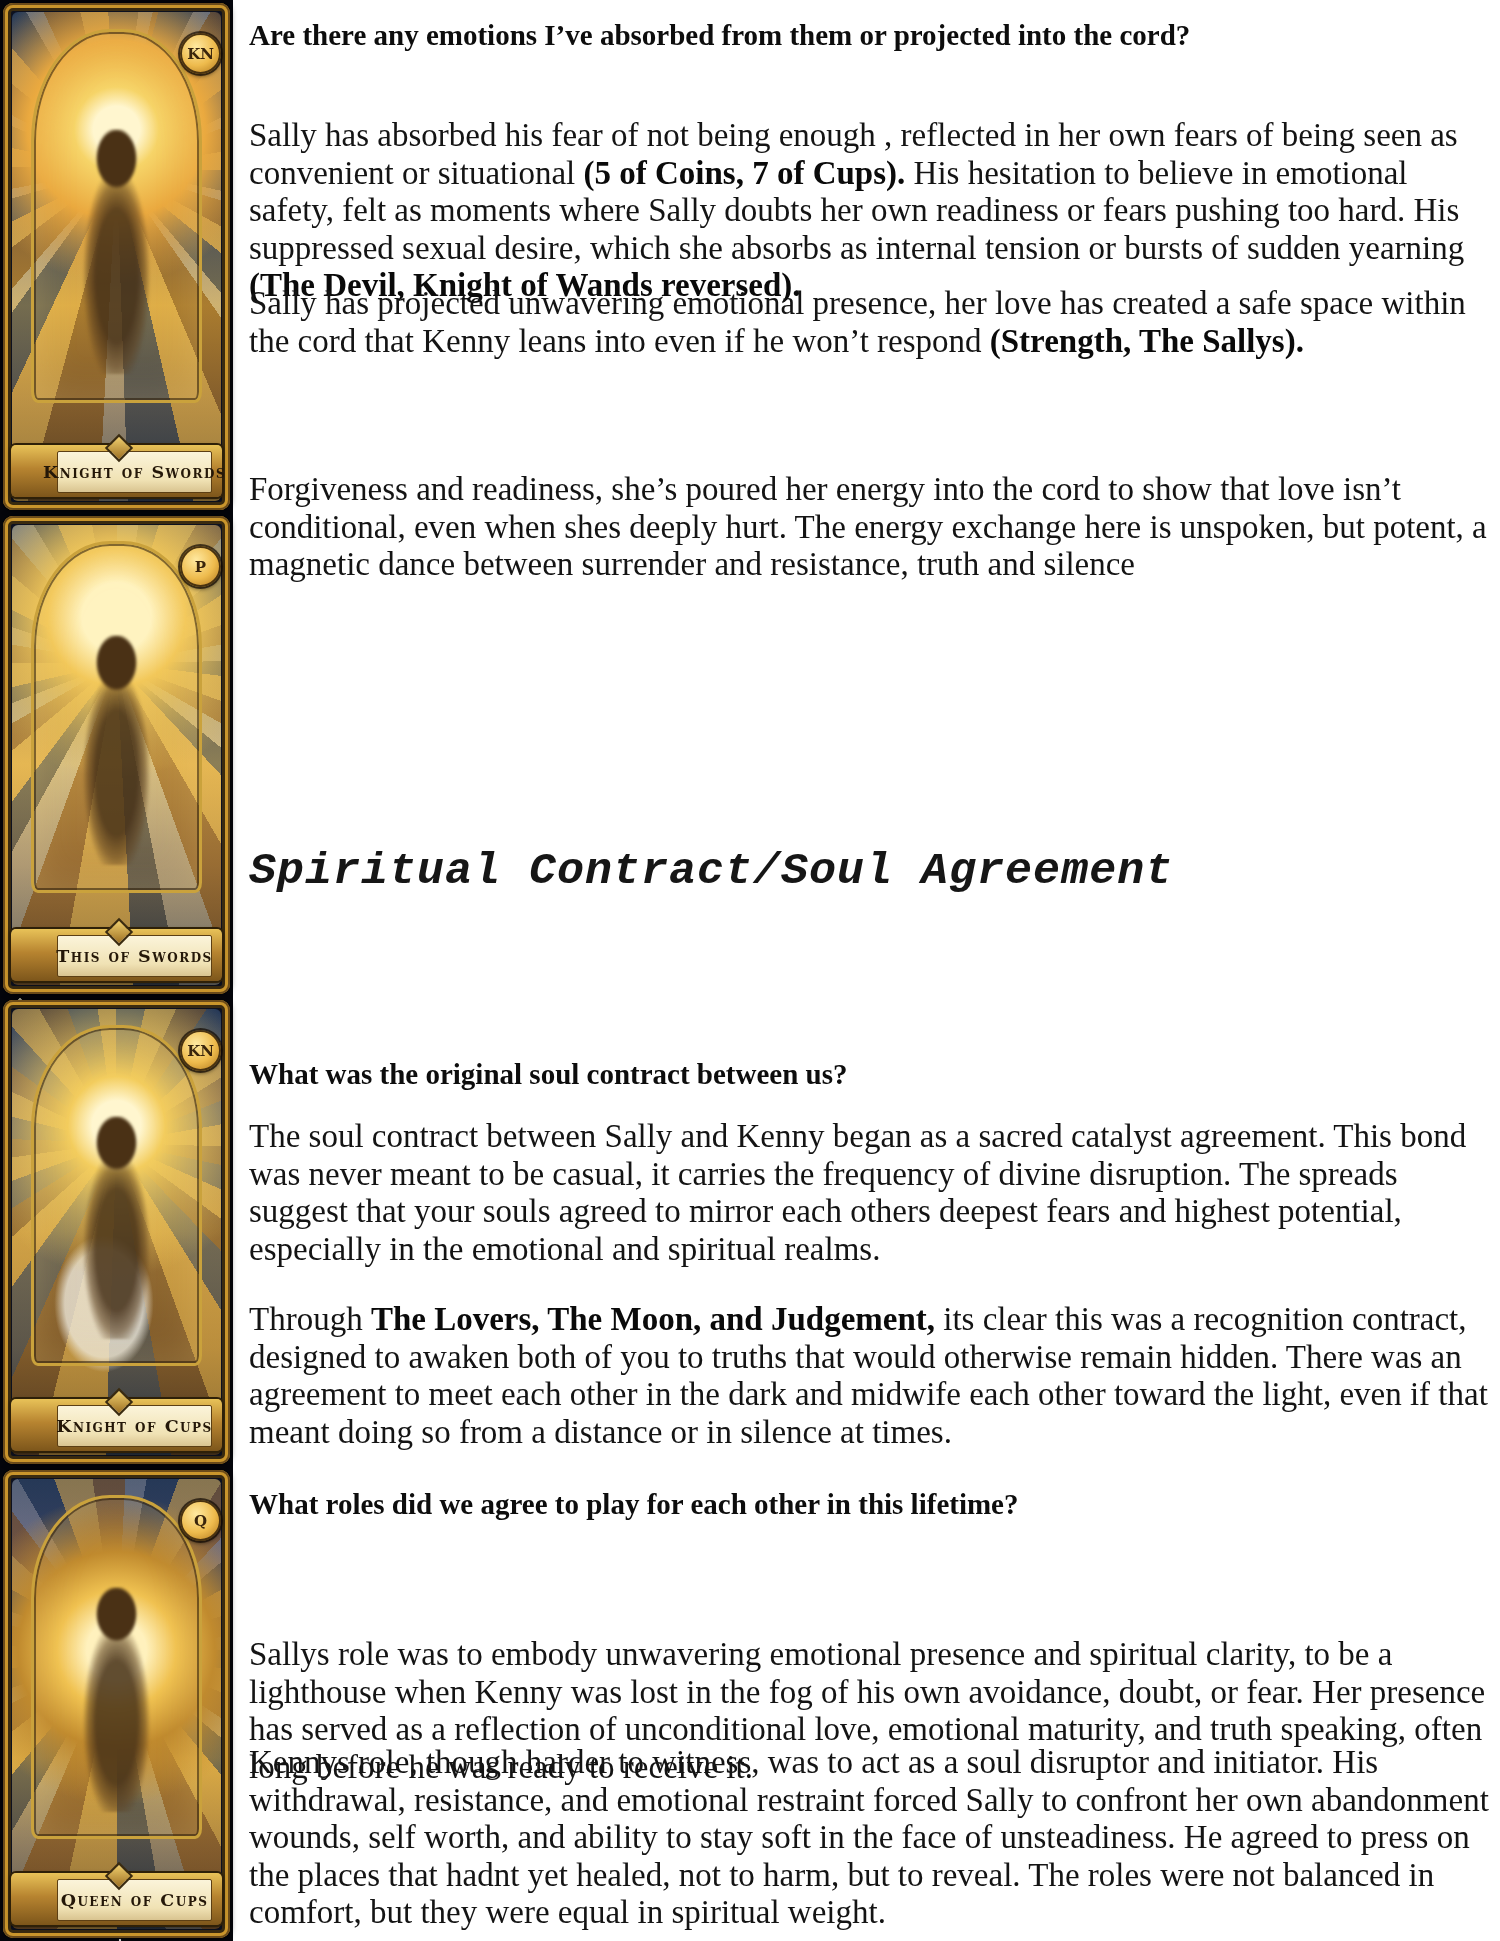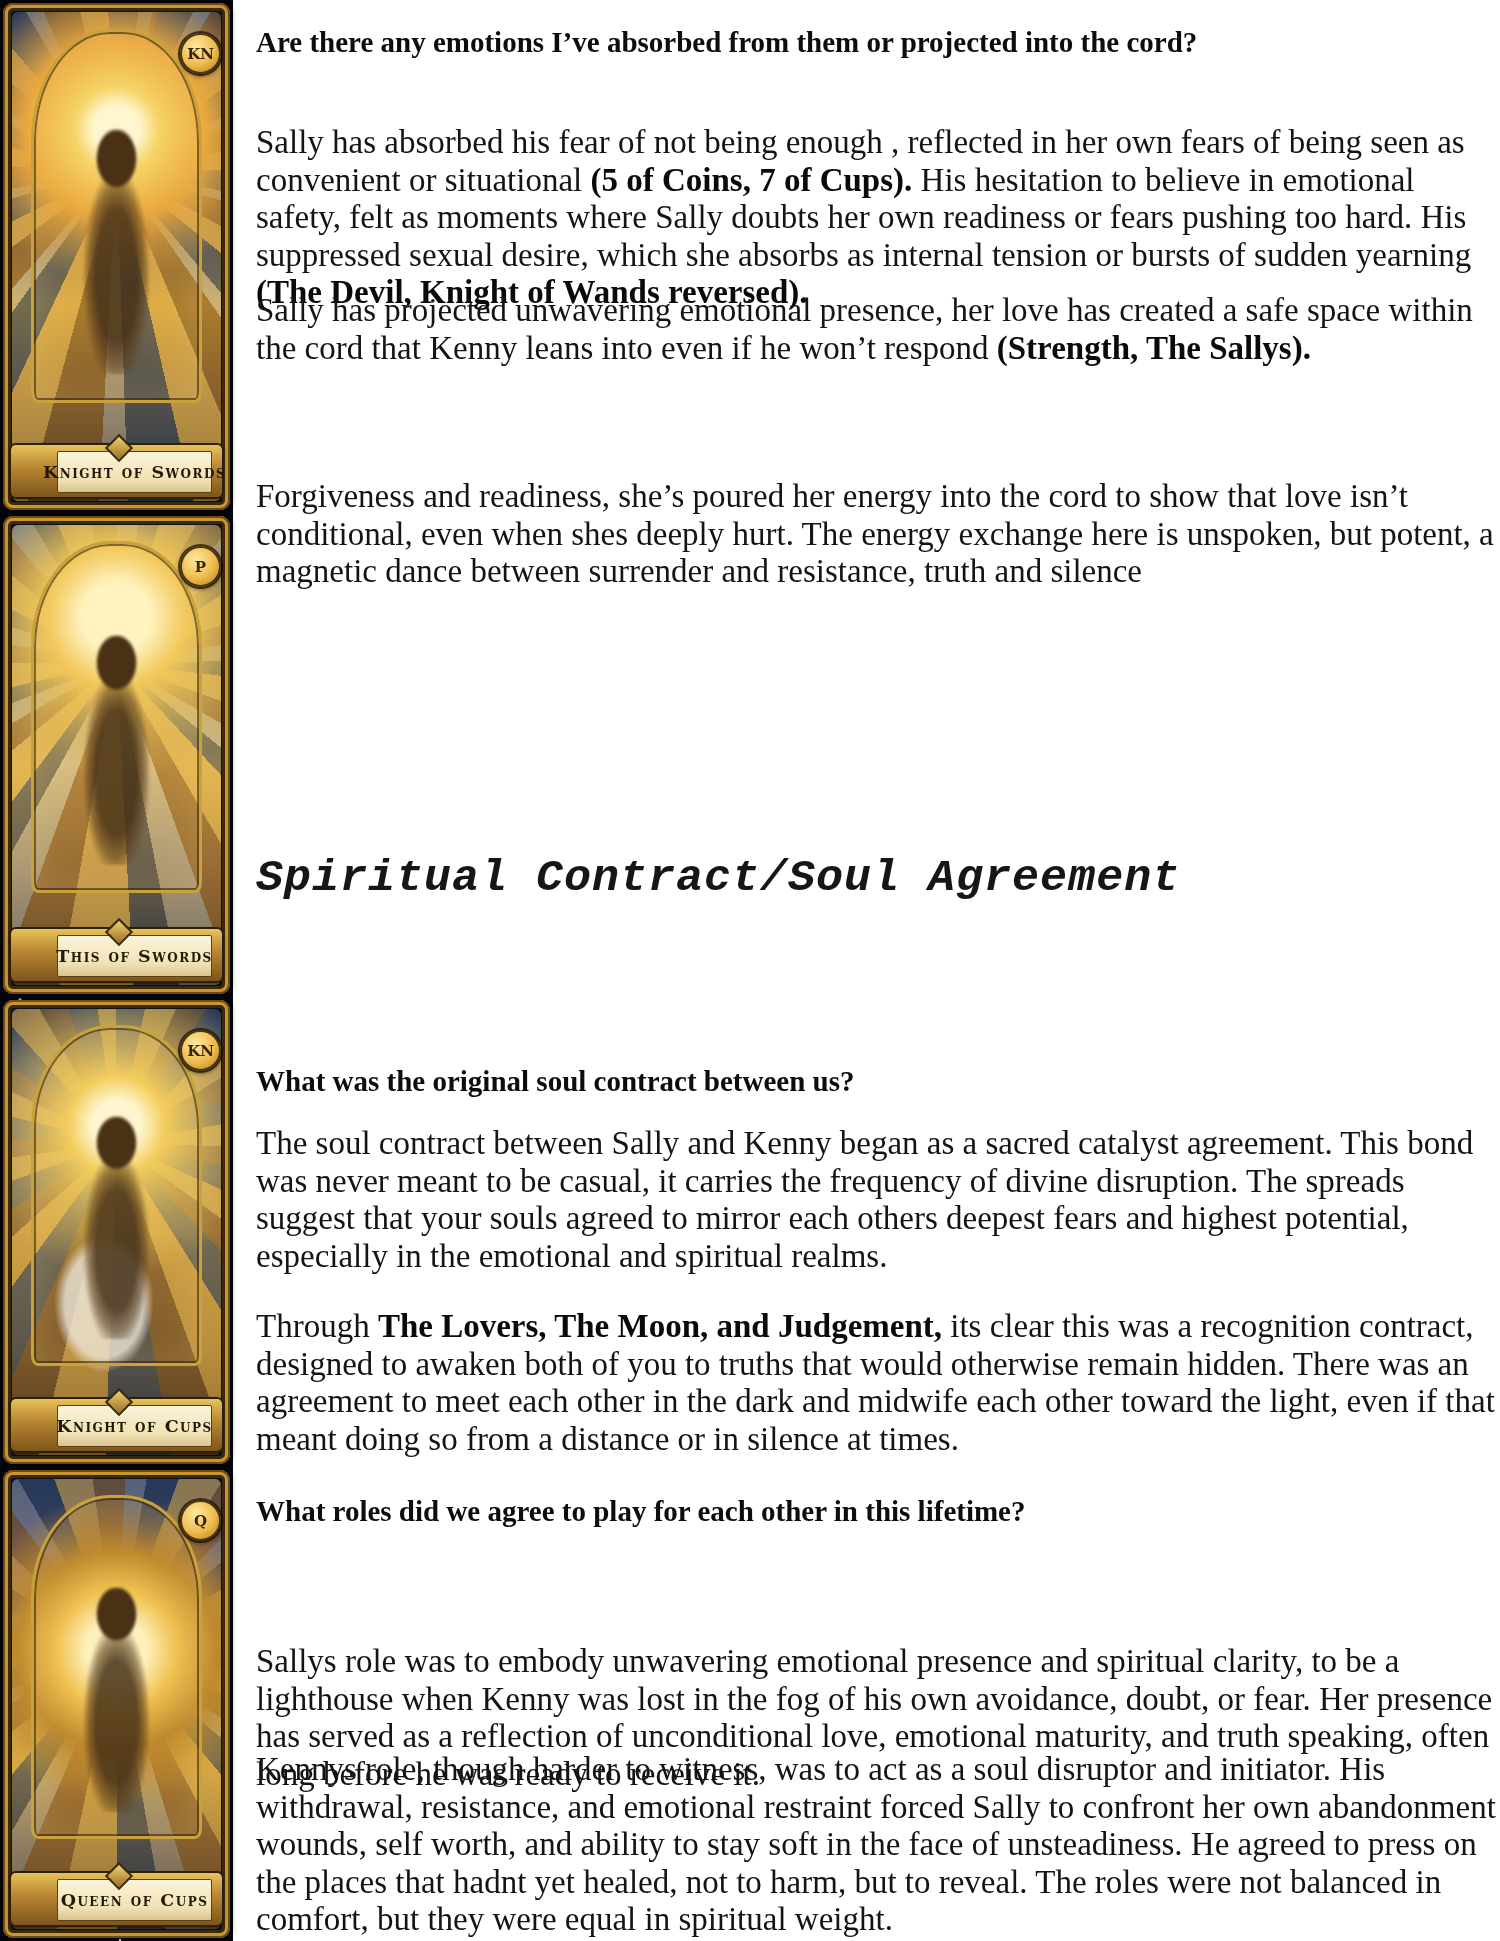--- a/index.html
+++ b/index.html
@@ -92,21 +92,21 @@
     height:100%;display:flex;align-items:center;justify-content:center;
     background:linear-gradient(180deg,#fbf4da 0%,#f0e2b4 70%,#dcc astir 100%);
     background:linear-gradient(180deg,#fbf4da 0%,#f0e2b4 70%,#d9c490 100%);
     border:1px solid #5c3f14;border-radius:2px;
     font-family:"DejaVu Serif",serif;font-variant:small-caps;font-weight:bold;
     font-size:17.5px;letter-spacing:1.5px;color:#241708;white-space:nowrap;margin-left:36px;
   }
 
   
   .content{position:absolute;left:245px;top:0;width:1242px;height:1941px;}
-  .content > *{position:absolute;left:0;width:100%;margin:11px;}
+  .content > *{position:absolute;left:0;width:100%;margin:4px;}
   .q{
     font-size:29px;font-weight:bold;line-height:38px;color:#0d0d0d;
     font-family:"Liberation Serif","DejaVu Serif",serif;
   }
   .body-p{
     font-size:33px;line-height:37.5px;color:#141414;
     font-family:"Liberation Serif","DejaVu Serif",serif;
   }
   .body-p b{font-weight:bold;color:#0a0a0a;}
   .script-h{

